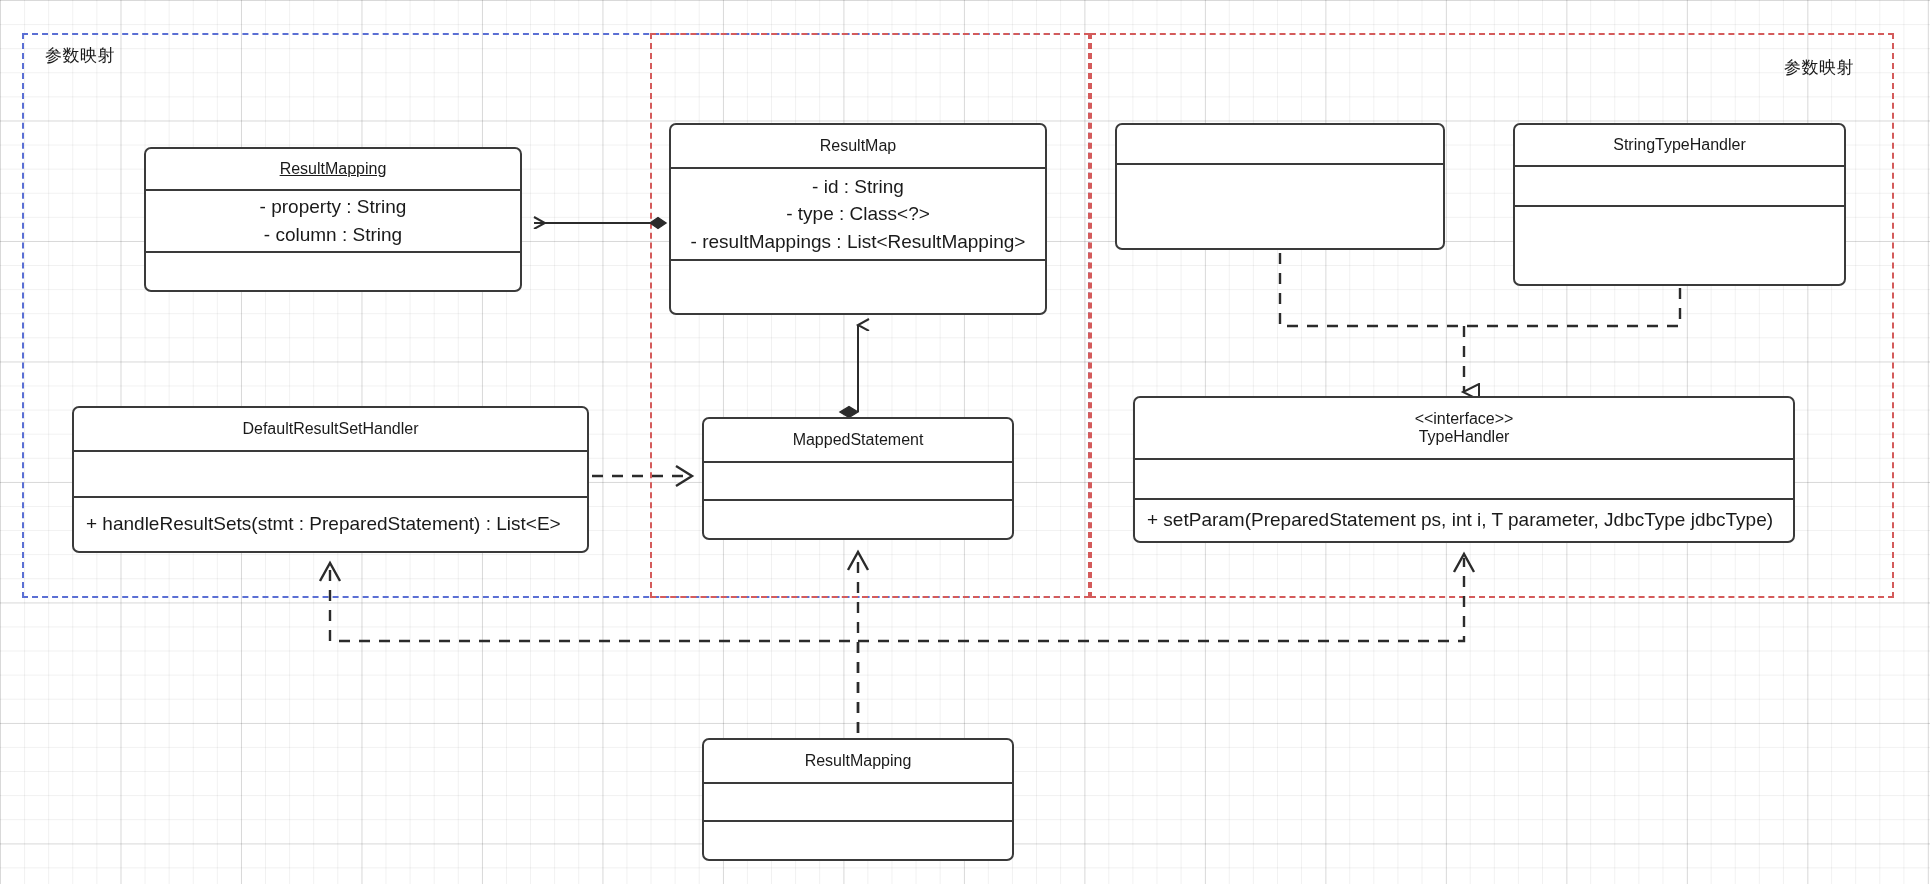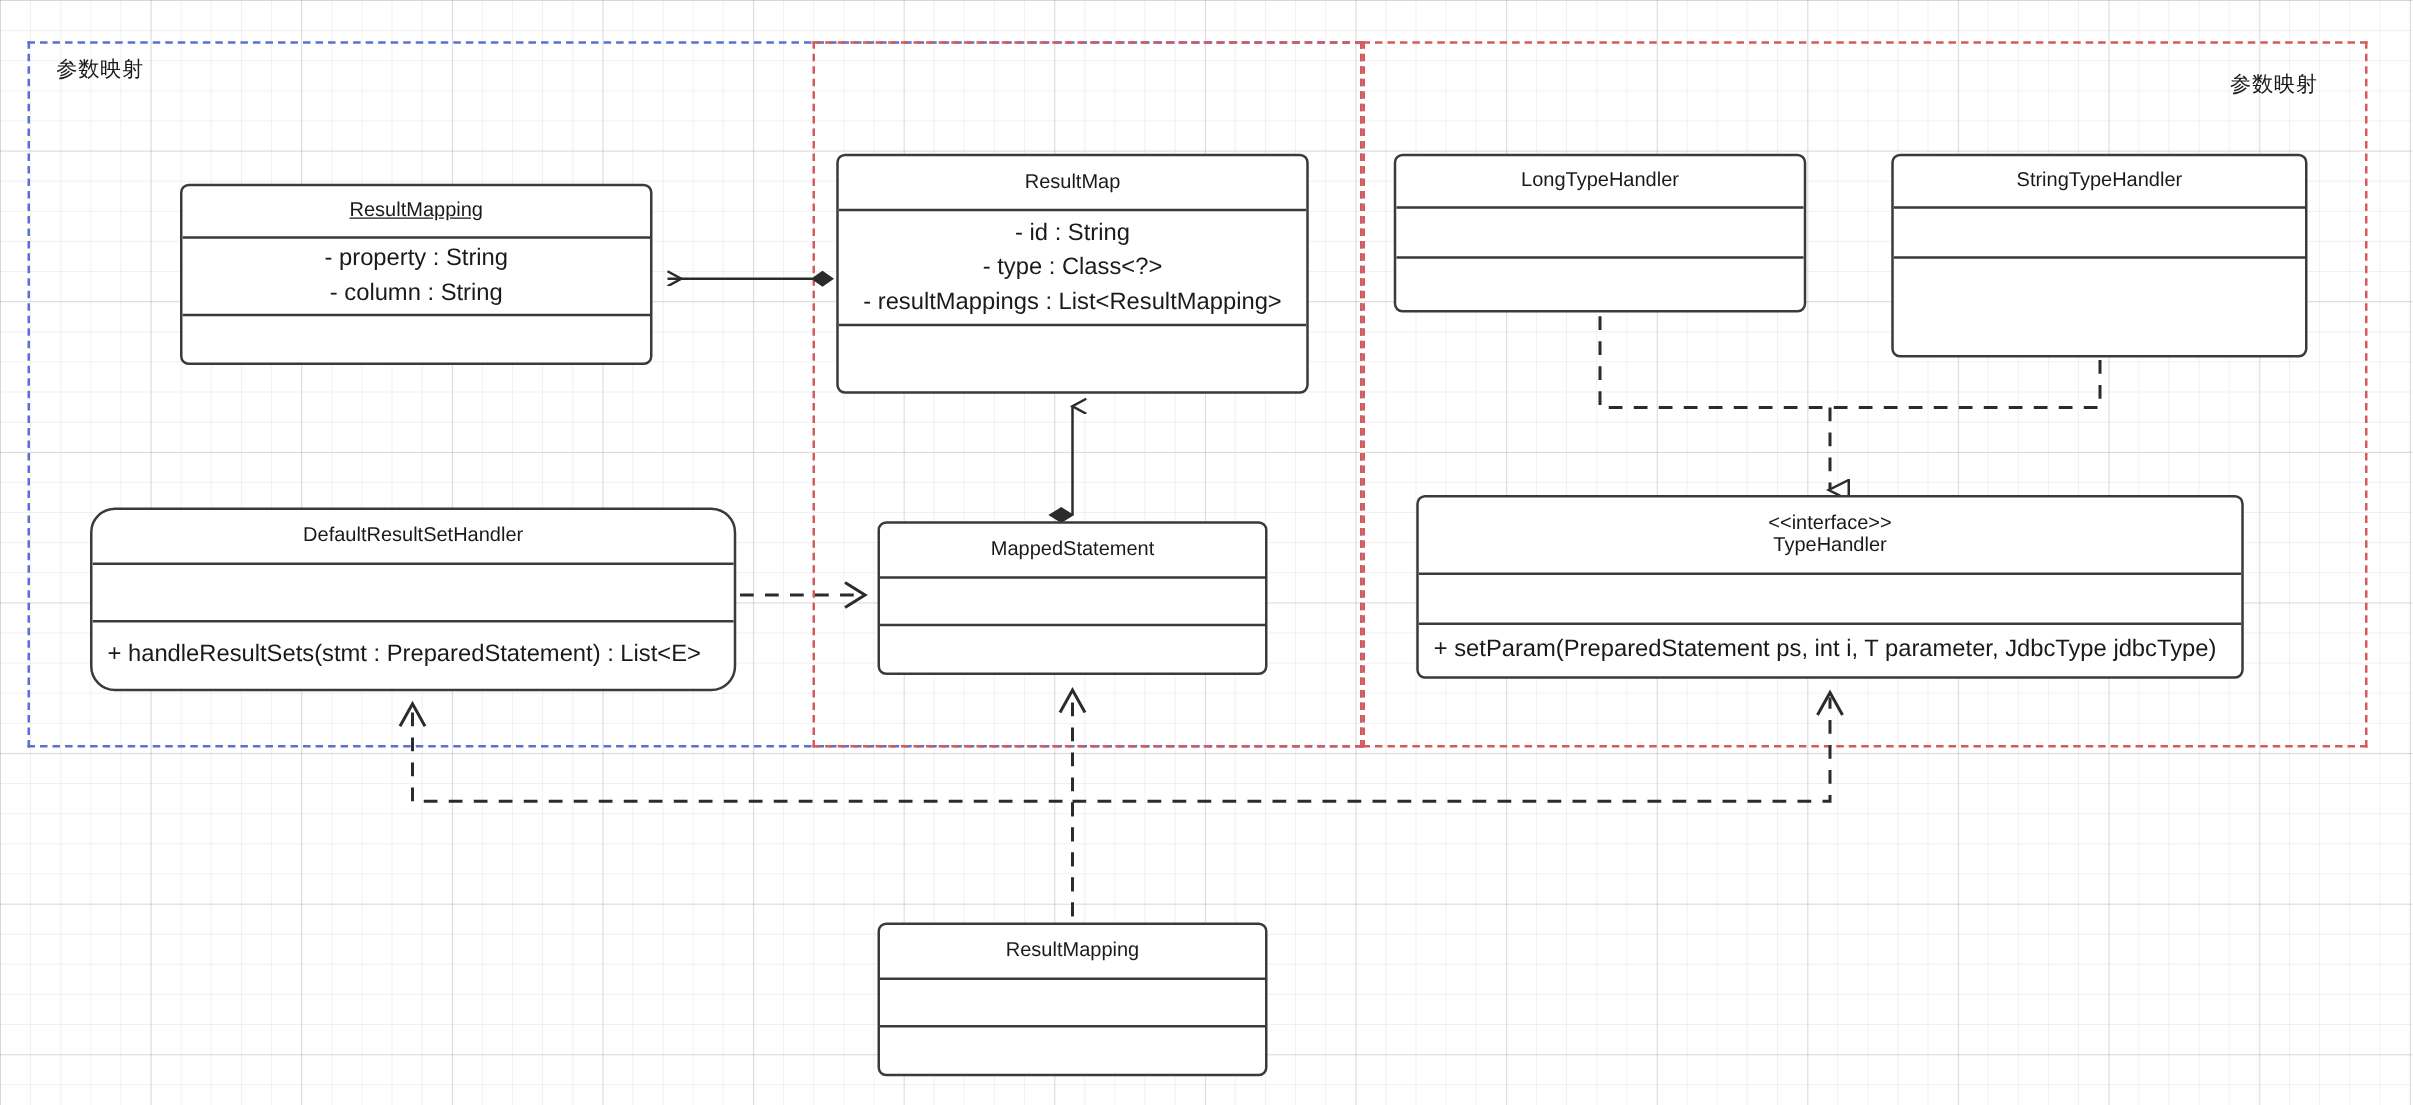--- a/index.html
+++ b/index.html
@@ -163,32 +163,31 @@
       <div class="uml" style="left: 144px; top: 147px; width: 378px; height: 145px;">
         <div class="cell title" style="height: 42px; flex: 0 0 42px; text-decoration: underline;"><div>ResultMapping</div></div>
         <div class="cell attrs" style="height: 62px; flex: 0 0 62px;"><div class="line">- property : String</div><div class="line">- column : String</div></div>
         <div class="cell ops" style="flex: 1 1 auto;"></div>
       </div>
       <div class="uml" style="left: 669px; top: 123px; width: 378px; height: 192px;">
         <div class="cell title" style="height: 44px; flex: 0 0 44px;"><div>ResultMap</div></div>
         <div class="cell attrs" style="height: 92px; flex: 0 0 92px;"><div class="line">- id : String</div><div class="line">- type : Class&lt;?&gt;</div><div class="line">- resultMappings : List&lt;ResultMapping&gt;</div></div>
         <div class="cell ops" style="flex: 1 1 auto;"></div>
       </div>
-      <div class="uml" style="left: 72px; top: 406px; width: 517px; height: 147px; border-radius: 20px;">
+      <div class="uml" style="left: 72px; top: 406px; width: 517px; height: 147px;">
         <div class="cell title" style="height: 44px; flex: 0 0 44px;"><div>DefaultResultSetHandler</div></div>
         <div class="cell attrs" style="height: 46px; flex: 0 0 46px;"></div>
         <div class="cell ops" style="flex: 1 1 auto;"><div class="line">+ handleResultSets(stmt : PreparedStatement) : List&lt;E&gt;</div></div>
       </div>
       <div class="uml" style="left: 702px; top: 417px; width: 312px; height: 123px;">
         <div class="cell title" style="height: 44px; flex: 0 0 44px;"><div>MappedStatement</div></div>
         <div class="cell attrs" style="height: 38px; flex: 0 0 38px;"></div>
         <div class="cell ops" style="flex: 1 1 auto;"></div>
       </div>
       <div class="uml" style="left: 1115px; top: 123px; width: 330px; height: 127px;">
-        <div class="cell title" style="height: 42px; flex: 0 0 42px;"><div>LongTypeHandler</div></div>
         <div class="cell attrs" style="height: 40px; flex: 0 0 40px;"></div>
         <div class="cell ops" style="flex: 1 1 auto;"></div>
       </div>
       <div class="uml" style="left: 1513px; top: 123px; width: 333px; height: 163px;">
         <div class="cell title" style="height: 42px; flex: 0 0 42px;"><div>StringTypeHandler</div></div>
         <div class="cell attrs" style="height: 40px; flex: 0 0 40px;"></div>
         <div class="cell ops" style="flex: 1 1 auto;"></div>
       </div>
       <div class="uml" style="left: 1133px; top: 396px; width: 662px; height: 147px;">
         <div class="cell title" style="height: 62px; flex: 0 0 62px;"><div>&lt;&lt;interface&gt;&gt;</div><div>TypeHandler</div></div>

